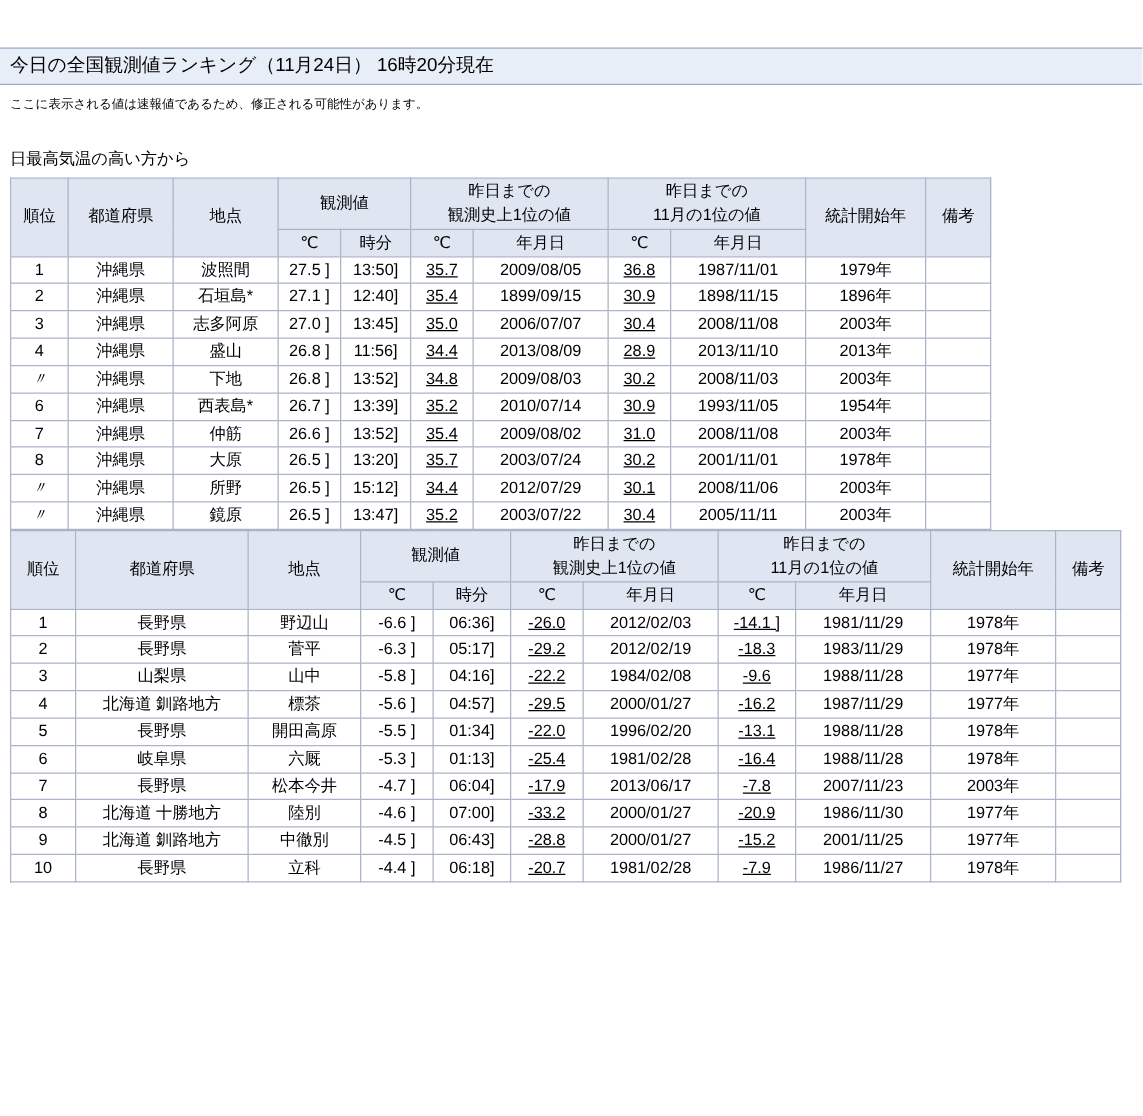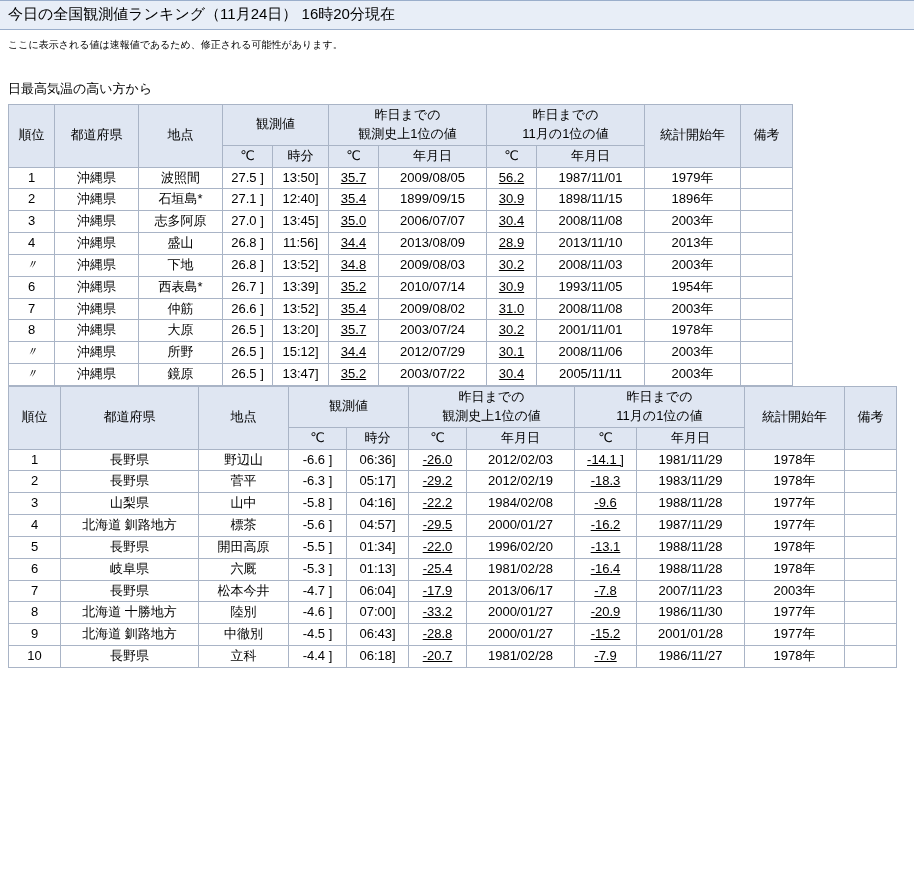--- a/index.html
+++ b/index.html
@@ -13,20 +13,21 @@
     font-family: "Liberation Sans", "DejaVu Sans", sans-serif;
     font-size: 13px;
     color: #000000;
     overflow: hidden;
   }
   .page {
     position: relative;
     width: 914px;
     height: 689px;
     box-sizing: border-box;
+    margin-top: 38px;
   }
   .title-bar {
     margin: 0 0 0 0;
     padding: 4px 8px 5px 8px;
     background: #e8eef7;
     border-top: 1px solid #9aaecb;
     border-bottom: 1px solid #9aaecb;
     font-size: 15px;
     font-weight: normal;
     letter-spacing: 0px;
@@ -156,21 +157,21 @@
     </thead>
     <tbody id="body-high">
         <tr>
           <td class="rank-no">1</td>
           <td>沖縄県</td>
           <td>波照間</td>
           <td class="numl">27.5 ]</td>
           <td class="numl">13:50]</td>
           <td class="num">35.7</td>
           <td>2009/08/05</td>
-          <td class="num">56.2</td>
+          <td class="num">36.8</td>
           <td>1987/11/01</td>
           <td>1979年</td>
           <td></td>
         </tr>
         <tr>
           <td class="rank-no">2</td>
           <td>沖縄県</td>
           <td>石垣島*</td>
           <td class="numl">27.1 ]</td>
           <td class="numl">12:40]</td>
@@ -436,21 +437,21 @@
         </tr>
         <tr>
           <td class="rank-no">9</td>
           <td>北海道 釧路地方</td>
           <td>中徹別</td>
           <td class="numl">-4.5 ]</td>
           <td class="numl">06:43]</td>
           <td class="num">-28.8</td>
           <td>2000/01/27</td>
           <td class="num">-15.2</td>
-          <td>2001/01/28</td>
+          <td>2001/11/25</td>
           <td>1977年</td>
           <td></td>
         </tr>
         <tr>
           <td class="rank-no">10</td>
           <td>長野県</td>
           <td>立科</td>
           <td class="numl">-4.4 ]</td>
           <td class="numl">06:18]</td>
           <td class="num">-20.7</td>

